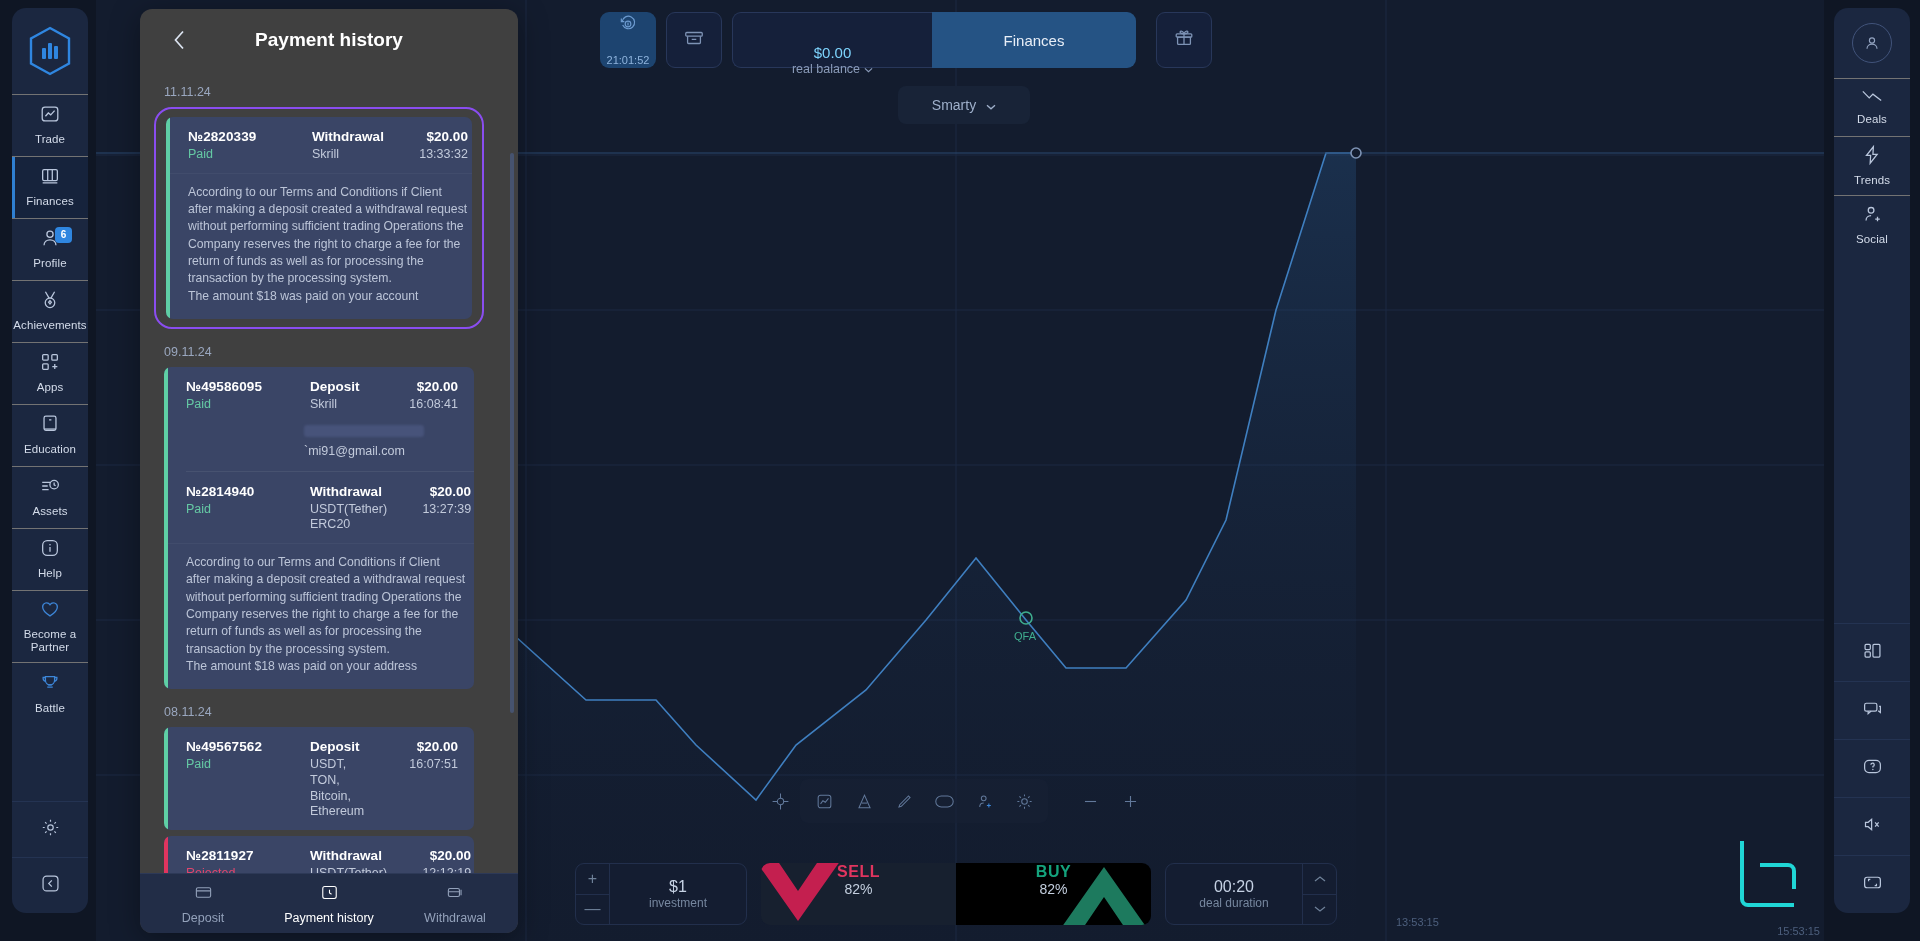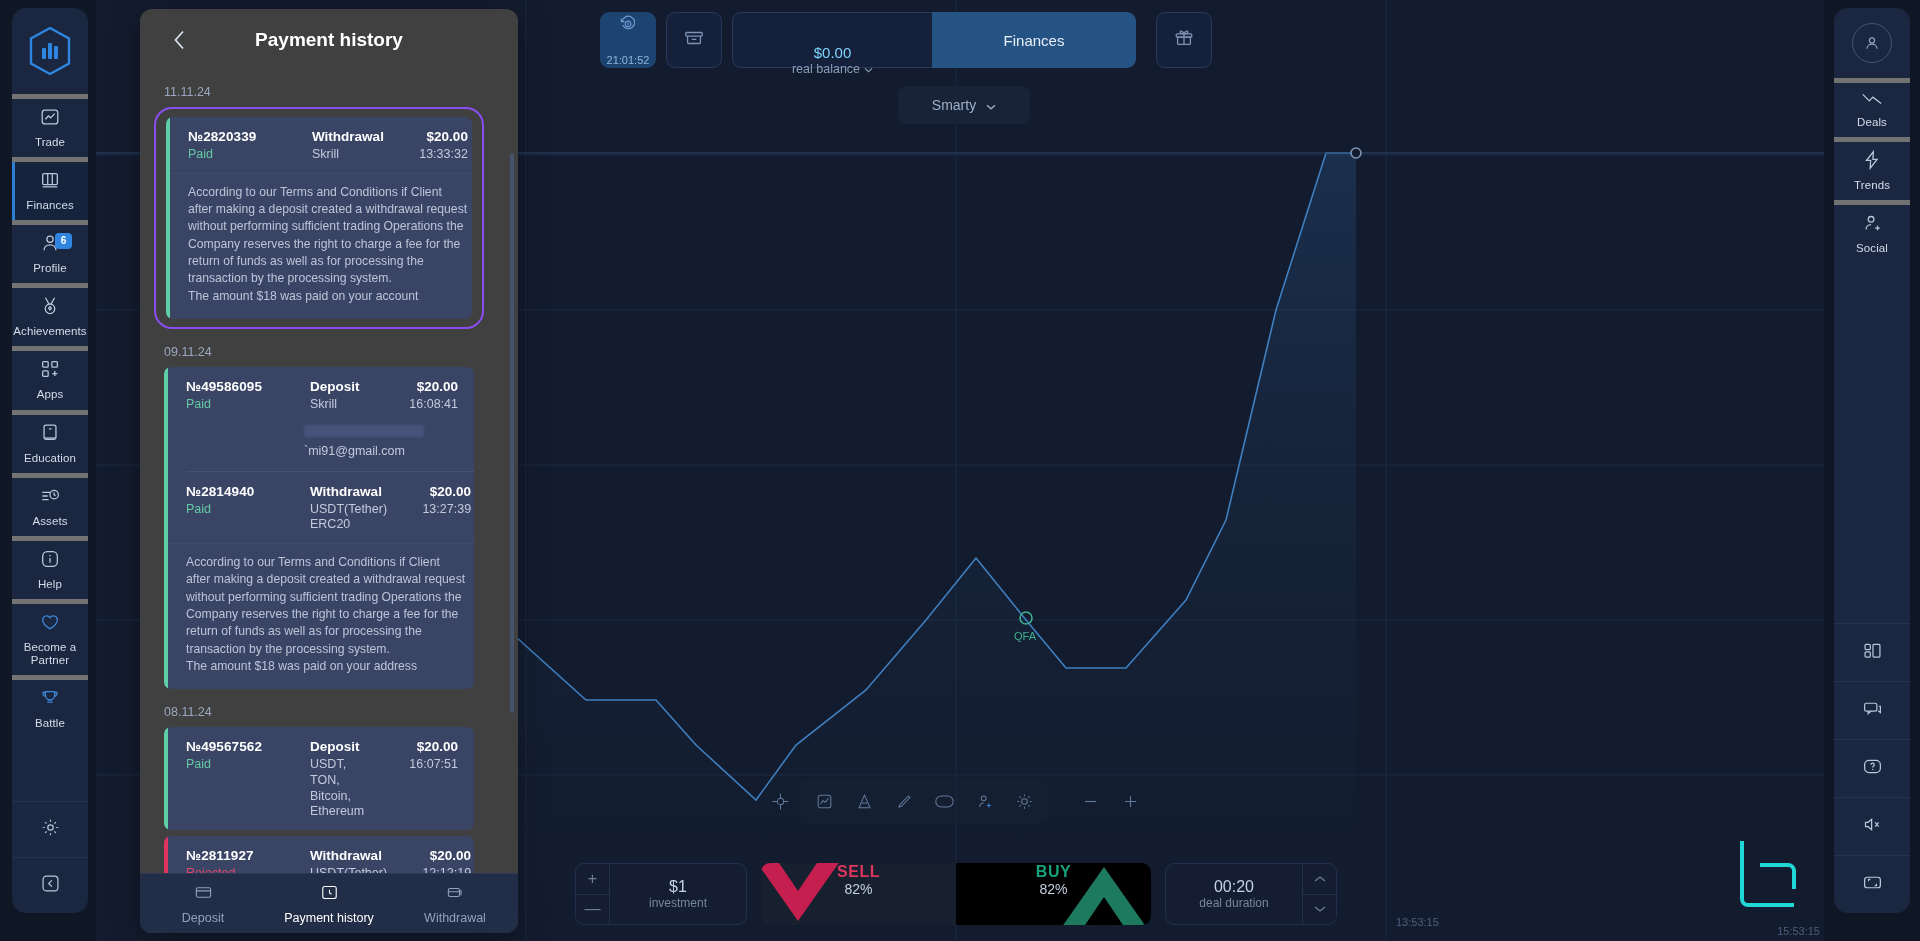--- a/index.html
+++ b/index.html
@@ -20,21 +20,21 @@
     border-radius: 14px;
     display: flex; flex-direction: column; align-items: center;
     overflow: hidden;
   }
   .brand-logo { width: 76px; height: 86px; display: flex; align-items: center; justify-content: center; }
   .hexlogo { width: 44px; height: 50px; }
   .rail-item {
     width: 76px; min-height: 62px; padding: 7px 2px 8px;
     display: flex; flex-direction: column; align-items: center; justify-content: center;
     gap: 4px; cursor: pointer;
-    border-top: 5px solid #737373;
+    border-top: 1px solid #737373;
     position: relative;
   }
   .rail-item.active { background: #16233c; }
   .rail-item.active::before {
     content: ""; position: absolute; left: 0; top: 0; bottom: 0; width: 3px;
     background: #2f7fd1;
   }
   .rail-item .ico { color: #b9c6dc; display: block; }
   .rail-item .lbl { font-size: 11.5px; color: #d4dcea; text-align: center; line-height: 1.14; letter-spacing: .1px; }
   .rail-item.accent .ico { color: #3d86d8; }

